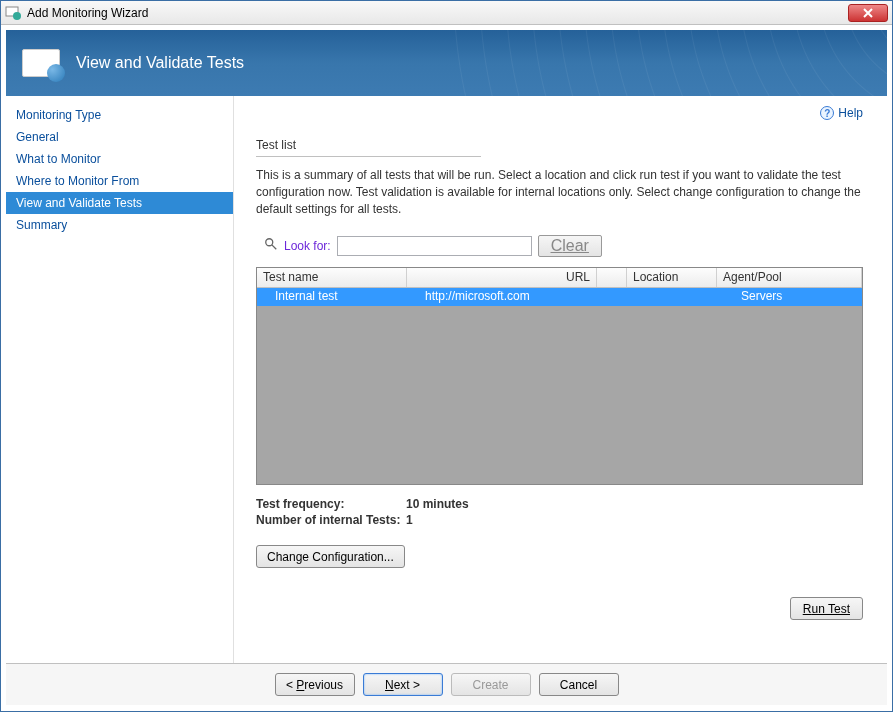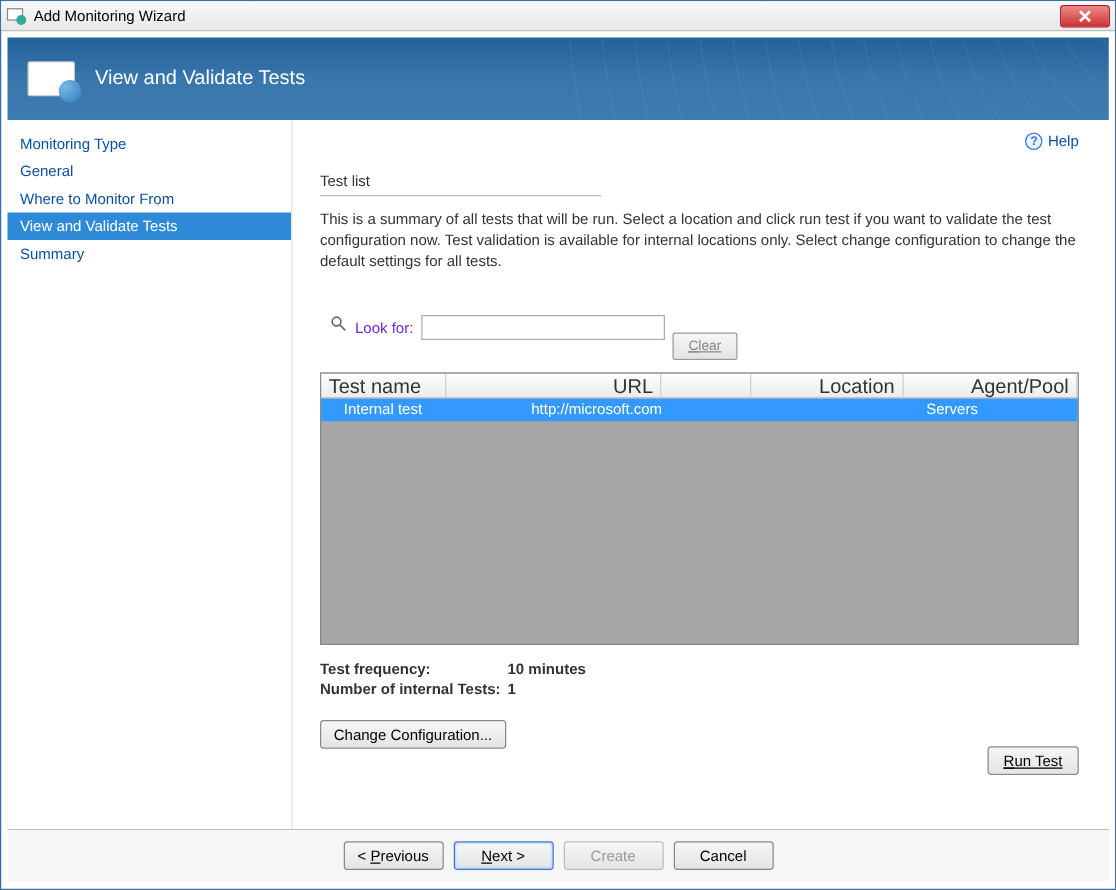--- a/index.html
+++ b/index.html
@@ -20,23 +20,23 @@
     .side-item.selected { background: #2e8ad6; color: #fff; }
     .content { flex: 1; background: #fff; padding: 14px 24px 10px 22px; border-left: 1px solid #e0e0e0; position: relative; overflow: hidden; }
     .help-link { position: absolute; top: 10px; right: 24px; font-size: 12px; color: #0a4f9c; display: flex; align-items: center; gap: 4px; cursor: pointer; }
     .help-icon { width: 14px; height: 14px; border: 1px solid #3a7bd5; border-radius: 50%; display: flex; align-items: center; justify-content: center; font-size: 10px; color: #3a7bd5; font-weight: bold; background: #eaf4ff; }
     .section-title { font-size: 12px; color: #333; margin: 28px 0 4px 0; font-weight: normal; }
     .section-line { border-top: 1px solid #c0c0c0; margin-bottom: 10px; width: 225px; }
     .desc { font-size: 12px; color: #333; line-height: 1.4; margin-bottom: 18px; }
     .search-row { display: flex; align-items: center; gap: 6px; margin-bottom: 10px; padding-left: 8px; }
     .mag-icon svg { width: 14px; height: 14px; }
     .search-input { width: 195px; height: 20px; border: 1px solid #abadb3; font-size: 12px; padding: 0 4px; }
-    .clear-btn { height: 22px; padding: 0 12px; font-size: 11px; background: linear-gradient(to bottom, #f6f6f6, #e4e4e4); border: 1px solid #999; border-radius: 2px; color: #888; cursor: default; text-decoration: underline; margin-top: 31px; }
+    .clear-btn { height: 22px; padding: 0 12px; font-size: 16px; background: linear-gradient(to bottom, #f6f6f6, #e4e4e4); border: 1px solid #999; border-radius: 2px; color: #888; cursor: default; text-decoration: underline; }
     .table-wrap { border: 1px solid #888; background: #a6a6a6; height: 218px; margin-bottom: 12px; }
-    .table-head { display: flex; background: linear-gradient(to bottom, #fdfdfd, #ececec); border-bottom: 1px solid #c0c0c0; height: 20px; font-size: 16px; color: #333; gap: 48px; }
+    .table-head { display: flex; background: linear-gradient(to bottom, #fdfdfd, #ececec); border-bottom: 1px solid #c0c0c0; height: 20px; font-size: 12px; color: #333; }
     .th { padding: 2px 6px; border-right: 1px solid #d0d0d0; }
     .th.c1 { width: 150px; } .th.c2 { width: 190px; text-align: right; } .th.c3 { width: 30px; } .th.c4 { width: 90px; } .th.c5 { flex: 1; }
     .table-row { display: flex; background: #3399ff; color: #fff; height: 18px; font-size: 12px; }
     .td { padding: 1px 18px; }
     .td.c1 { width: 150px; } .td.c2 { width: 190px; } .td.c3 { width: 30px; } .td.c4 { width: 90px; } .td.c5 { flex: 1; }
     .info-row { display: flex; font-size: 12px; color: #333; margin: 2px 0; font-weight: bold; }
     .info-row .label { width: 150px; } .info-row .val { }
     .change-btn { margin-top: 16px; height: 23px; padding: 0 10px; font-size: 12px; background: linear-gradient(to bottom, #f6f6f6, #e4e4e4); border: 1px solid #888; border-radius: 3px; cursor: pointer; }
     .runtest-btn { position: absolute; right: 24px; top: 501px; height: 23px; padding: 0 12px; font-size: 12px; background: linear-gradient(to bottom, #f6f6f6, #e4e4e4); border: 1px solid #888; border-radius: 3px; cursor: pointer; text-decoration: underline; }
     .footer { height: 42px; border-top: 1px solid #c0c0c0; display: flex; align-items: center; justify-content: center; gap: 8px; padding: 0 16px; background: #f6f6f6; margin: 0 5px 5px 5px; }
@@ -65,20 +65,21 @@
 
   <div class="header-banner">
     <div class="banner-icon"></div>
     <div class="banner-title">View and Validate Tests</div>
   </div>
 
   <div class="body-area">
     <div class="sidebar">
       <div class="side-item">Monitoring Type</div>
       <div class="side-item">General</div>
+      <div class="side-item">What to Monitor</div>
       <div class="side-item">Where to Monitor From</div>
       <div class="side-item selected">View and Validate Tests</div>
       <div class="side-item">Summary</div>
     </div>
 
     <div class="content">
       <div class="help-link">
         <span class="help-icon">?</span>
         <span>Help</span>
       </div>

